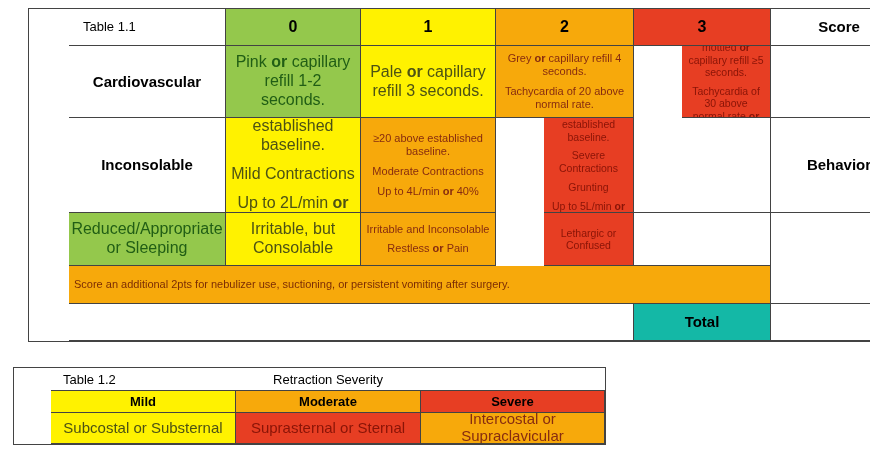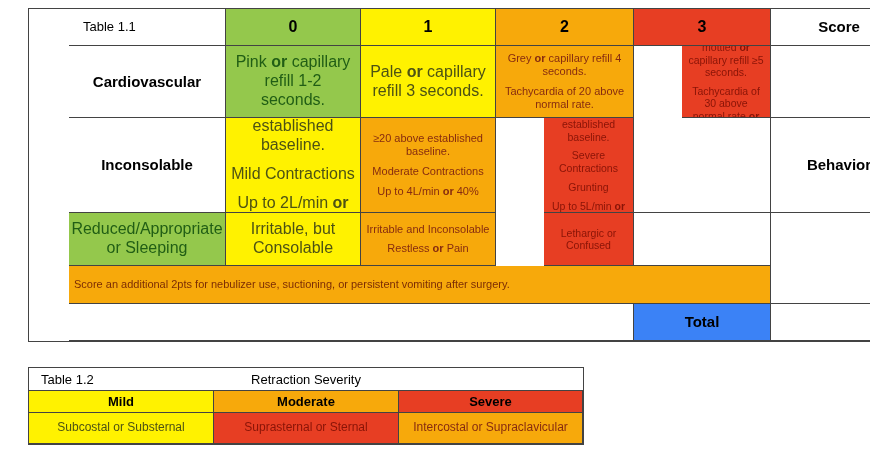--- a/index.html
+++ b/index.html
@@ -4,53 +4,53 @@
 <style>
   html,body{margin:0;padding:0;background:#ffffff;}
   .stage{position:relative;width:870px;height:452px;background:#fff;
          font-family:"Liberation Sans", sans-serif;color:#000;overflow:hidden;}
 
   
   .t1{position:absolute;left:28px;top:8px;display:grid;
       grid-template-columns:157px 135px 135px 138px 137px 137px;
       grid-template-rows:37px 72px 95px 53px 38px 37px;
       border:1px solid var(--border);padding-left:40px;}
-  .t2{position:absolute;left:28px;top:367px;display:grid;
+  .t2{position:absolute;left:13px;top:367px;display:grid;
       grid-template-columns:185px 185px 184px;
       grid-template-rows:23px 22px 31px;
-      border:1px solid var(--border);}
+      border:1px solid var(--border);padding-left:37px;}
 
   .cell{box-sizing:border-box;border-right:1px solid var(--border);
         border-bottom:1px solid var(--border);
         display:flex;flex-direction:column;align-items:center;justify-content:center;
         text-align:center;padding:2px 5px;overflow:hidden;line-height:1.18;}
 
   .white{background:#ffffff;}
   .bg-g{background:var(--green_bg);color:var(--green_text);}
   .bg-y{background:var(--yellow_bg);color:var(--yellow_text);}
   .bg-o{background:var(--orange_bg);color:var(--orange_text);}
   .bg-r{background:var(--red_bg);color:var(--red_text);}
   .hdr{font-weight:bold;font-size:16px;color:#000;}
   .caption{font-size:13px;justify-content:center;align-items:flex-start;padding-left:14px;}
   .rowlabel{font-weight:bold;font-size:15px;background:#fff;}
   .f12{font-size:16px;} .f115{font-size:11px;} .f105{font-size:10.5px;margin-left:48px;}
   .p + .p{margin-top:.62em;}
   .note{grid-column:1/6;background:var(--orange_bg);color:var(--note_text);
         font-size:11px;align-items:flex-start;text-align:left;justify-content:center;}
   .totspan{grid-column:1/5;}
-  .total{font-weight:bold;font-size:15px;background:#3b82f6;}
+  .total{font-weight:bold;font-size:15px;background:#14b8a6;}
   .scorehdr{font-weight:bold;font-size:15px;}
 
   
   .t2head{grid-column:1/4;position:relative;background:#fff;border-bottom:1px solid var(--border);
           box-sizing:border-box;}
   .t2cap{position:absolute;left:12px;top:50%;transform:translateY(-50%);font-size:13px;}
   .t2title{position:absolute;left:50%;top:50%;transform:translate(-50%,-50%);font-size:13px;}
   .sev{font-weight:bold;font-size:13px;color:#000;}
-  .t2val{font-size:12px;line-height:1.12;}
+  .t2val{font-size:15px;line-height:1.12;}
 </style>
 </head>
 <body>
 
 <div class="stage">
 
   <div class="t1">
 
     <div class="cell white caption">Table 1.1</div>
     <div class="cell bg-g hdr">0</div>

